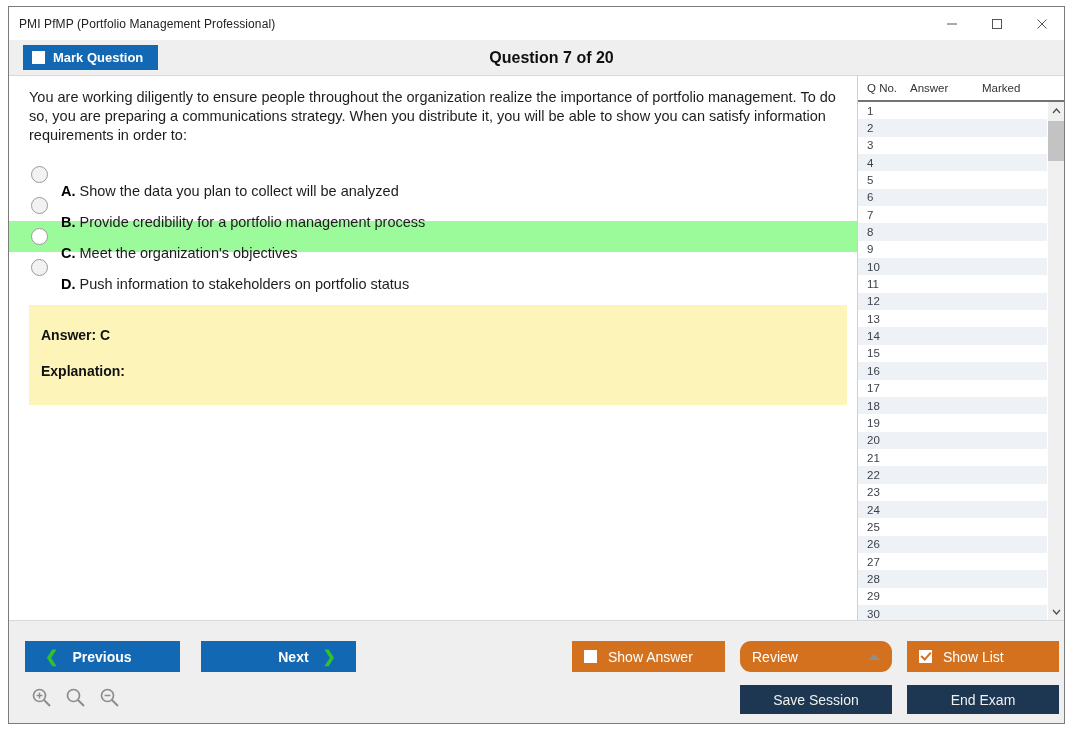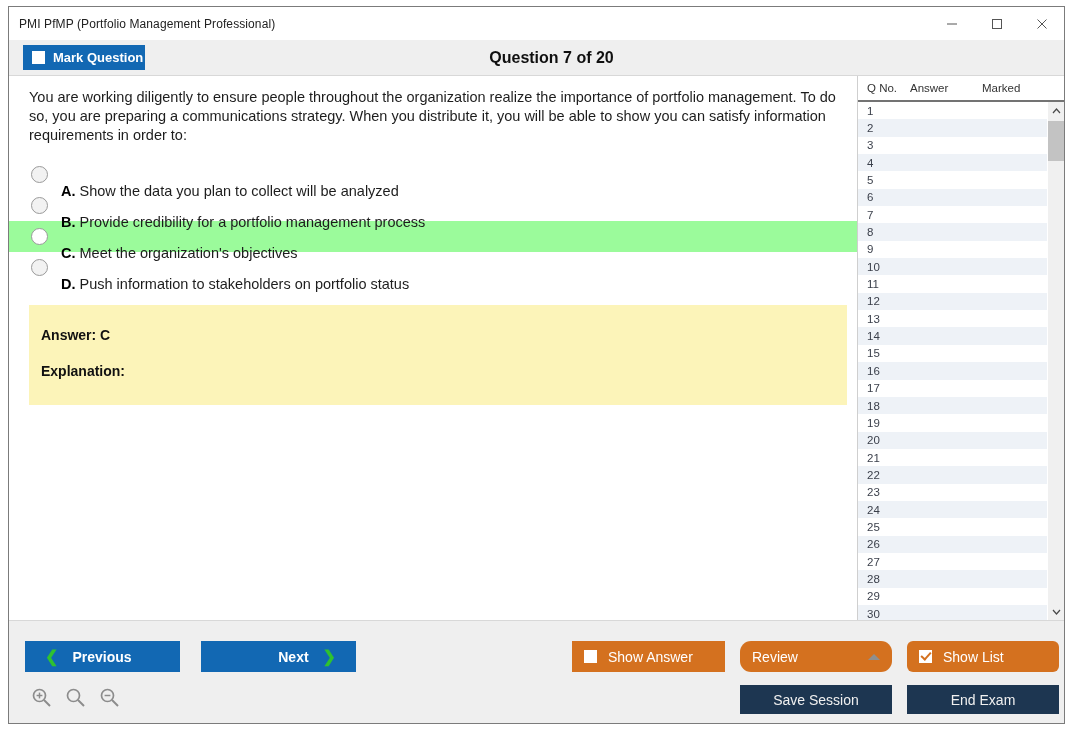--- a/index.html
+++ b/index.html
@@ -72,21 +72,21 @@
     position: relative;
     box-sizing: border-box;
   }
   .mark-btn {
     margin-left: 14px;
     background: #1268b3;
     color: #ffffff;
     font-size: 13px;
     font-weight: bold;
     height: 25px;
-    padding: 0 2px 0 9px;
+    padding: 0 15px 0 9px;
     display: flex;
     align-items: center;
     gap: 8px;
     border: none;
     cursor: pointer;
     font-family: "Liberation Sans", sans-serif;
   }
   .cbx {
     width: 13px;
     height: 13px;
@@ -281,21 +281,21 @@
     position: absolute;
     height: 31px;
     background: #d4711f;
     color: #ffffff;
     font-size: 14px;
     display: flex;
     align-items: center;
   }
   #btn-show-answer { left: 563px; top: 20px; width: 153px; padding-left: 12px; gap: 11px; }
   #btn-review { left: 731px; top: 20px; width: 152px; padding-left: 12px; justify-content: space-between; padding-right: 12px; border-radius: 11px; }
-  #btn-show-list { left: 898px; top: 20px; width: 152px; padding-left: 12px; gap: 11px; border-radius: 6px; }
+  #btn-show-list { left: 898px; top: 20px; width: 152px; padding-left: 12px; gap: 11px; }
   .cbx-checked {
     width: 13px;
     height: 13px;
     background: #ffffff;
     flex: 0 0 13px;
     position: relative;
   }
   .cbx-checked::after {
     content: "";
     position: absolute;

